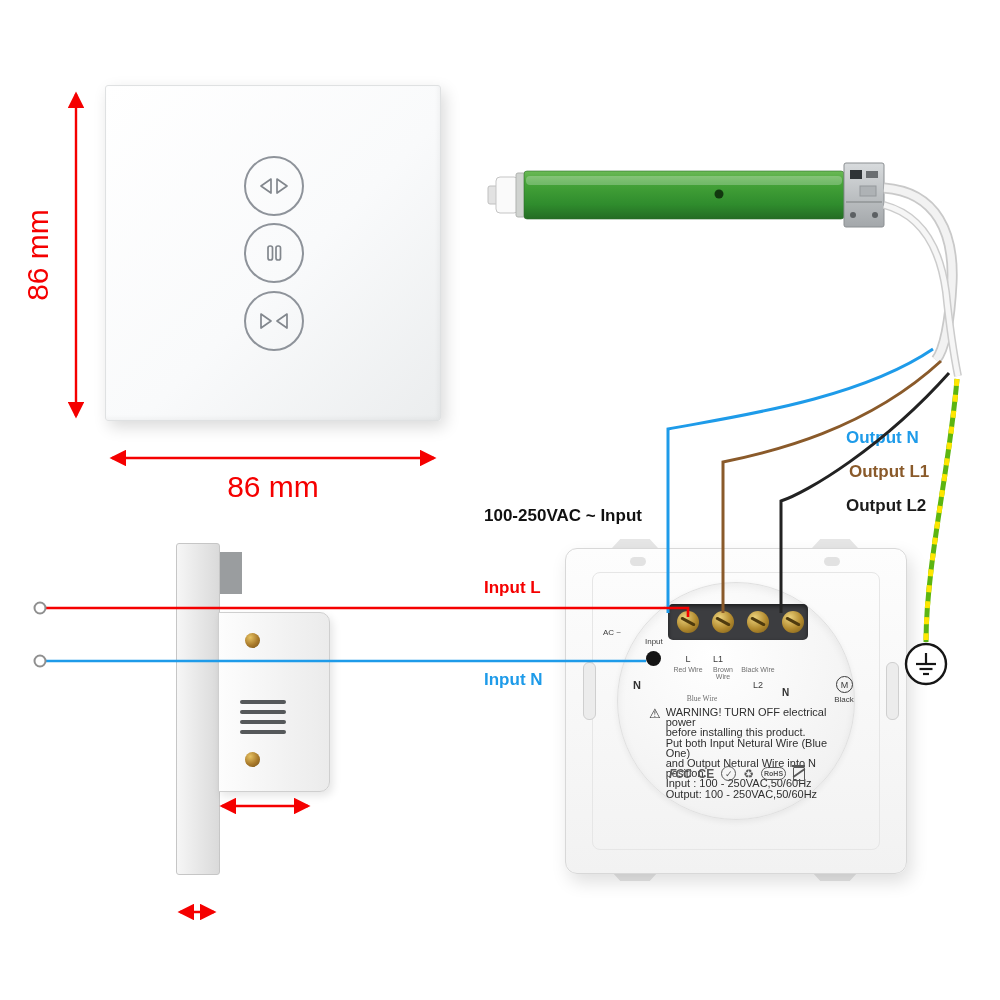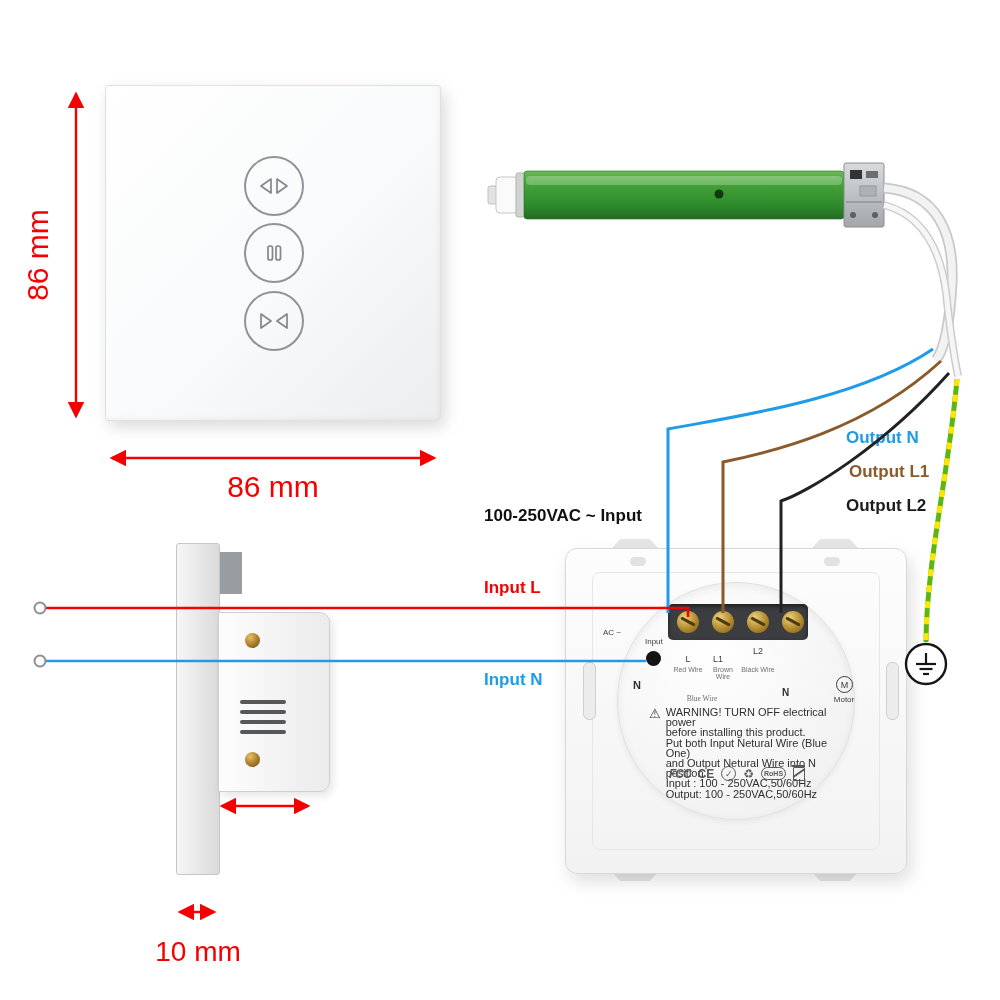--- a/index.html
+++ b/index.html
@@ -74,21 +74,21 @@
     background:radial-gradient(circle at 35% 30%,#ecd27c,#b28a2e 55%,#7a5b18);}
   .tscrew::after{content:"";position:absolute;left:3px;top:9px;width:16px;height:3px;
     background:#4e3a0e;border-radius:2px;transform:rotate(28deg);}
   #ts1{left:677px;} #ts2{left:712px;} #ts3{left:747px;} #ts4{left:782px;}
   #n-dot{position:absolute;left:646px;top:651px;width:15px;height:15px;background:#141414;border-radius:50%;}
 
   .mtxt{position:absolute;color:#3c3c3c;}
   #ac1{left:603px;top:628px;font-size:8px;} #ac2{left:630px;top:637px;font-size:8px;margin-left:15px;}
   #n-in{left:633px;top:679px;font-size:11px;font-weight:bold;color:#303030;}
   .tlbl{font-size:9px;color:#3c3c3c;text-align:center;width:20px;}
-  #tl-l{left:678px;top:654px;} #tl-l1{left:693px;top:654px;margin-left:15px;} #tl-l2{left:748px;top:646px;}
+  #tl-l{left:678px;top:654px;} #tl-l1{left:693px;top:654px;margin-left:15px;} #tl-l2{left:748px;top:680px;}
   .wname{font-size:7px;color:#707070;text-align:center;width:36px;}
   #wn-red{left:670px;top:666px;} #wn-brown{left:705px;top:666px;} #wn-black{left:740px;top:666px;}
   #wn-blue{left:682px;top:694px;font-size:7.5px;color:#707070;width:40px;text-align:center;font-family:Liberation Serif, serif;}
   #n-out{left:782px;top:687px;font-size:10px;font-weight:bold;color:#303030;}
   #m-circle{position:absolute;left:836px;top:676px;width:15px;height:15px;border:1.4px solid #3a3a3a;
     border-radius:50%;font-size:9px;display:flex;align-items:center;justify-content:center;color:#3a3a3a;}
   #motor-lbl{left:828px;top:695px;font-size:8px;width:32px;text-align:center;}
 
   #warning{position:absolute;left:649px;top:707px;width:200px;display:flex;gap:5px;}
   .warn-tri{font-size:13px;color:#2f2f2f;line-height:14px;}
@@ -170,21 +170,21 @@
   <div class="mtxt" id="n-in">N</div>
   <div class="mtxt tlbl" id="tl-l">L</div>
   <div class="mtxt tlbl" id="tl-l1">L1</div>
   <div class="mtxt tlbl" id="tl-l2">L2</div>
   <div class="mtxt wname" id="wn-red">Red Wire</div>
   <div class="mtxt wname" id="wn-brown">Brown Wire</div>
   <div class="mtxt wname" id="wn-black">Black Wire</div>
   <div class="mtxt" id="wn-blue">Blue Wire</div>
   <div class="mtxt" id="n-out">N</div>
   <div id="m-circle">M</div>
-  <div class="mtxt" id="motor-lbl">Motor</div>
+  <div class="mtxt" id="motor-lbl">Black</div>
 
   <div id="warning">
     <span class="warn-tri">⚠</span>
     <div class="warn-lines">
       <div>WARNING! TURN OFF electrical power</div>
       <div>before installing this product.</div>
       <div>Put both Input Netural Wire (Blue One)</div>
       <div>and Output Netural Wire into N position.</div>
       <div>Input :  100 - 250VAC,50/60Hz</div>
       <div>Output: 100 - 250VAC,50/60Hz</div>
@@ -195,21 +195,20 @@
     <span class="c-fcc">FCC</span>
     <span class="c-ce">CE</span>
     <span class="c-check">✓</span>
     <span class="c-rec">♻</span>
     <span class="c-rohs">RoHS</span>
     <span class="c-bin"></span>
   </div>
 
   <div class="dim-label" id="dim-h">86 mm</div>
   <div class="dim-label" id="dim-w">86 mm</div>
-  <div class="dim-label" id="dim-10">10 mm</div>
 
   <div class="wire-label" id="lbl-input-header">100-250VAC ~ Input</div>
   <div class="wire-label" id="lbl-input-l">Input L</div>
   <div class="wire-label" id="lbl-input-n">Input N</div>
   <div class="wire-label" id="lbl-out-n">Output N</div>
   <div class="wire-label" id="lbl-out-l1">Output L1</div>
   <div class="wire-label" id="lbl-out-l2">Output L2</div>
 
   <svg id="overlay" width="1000" height="1000" viewBox="0 0 1000 1000">
     <defs>

